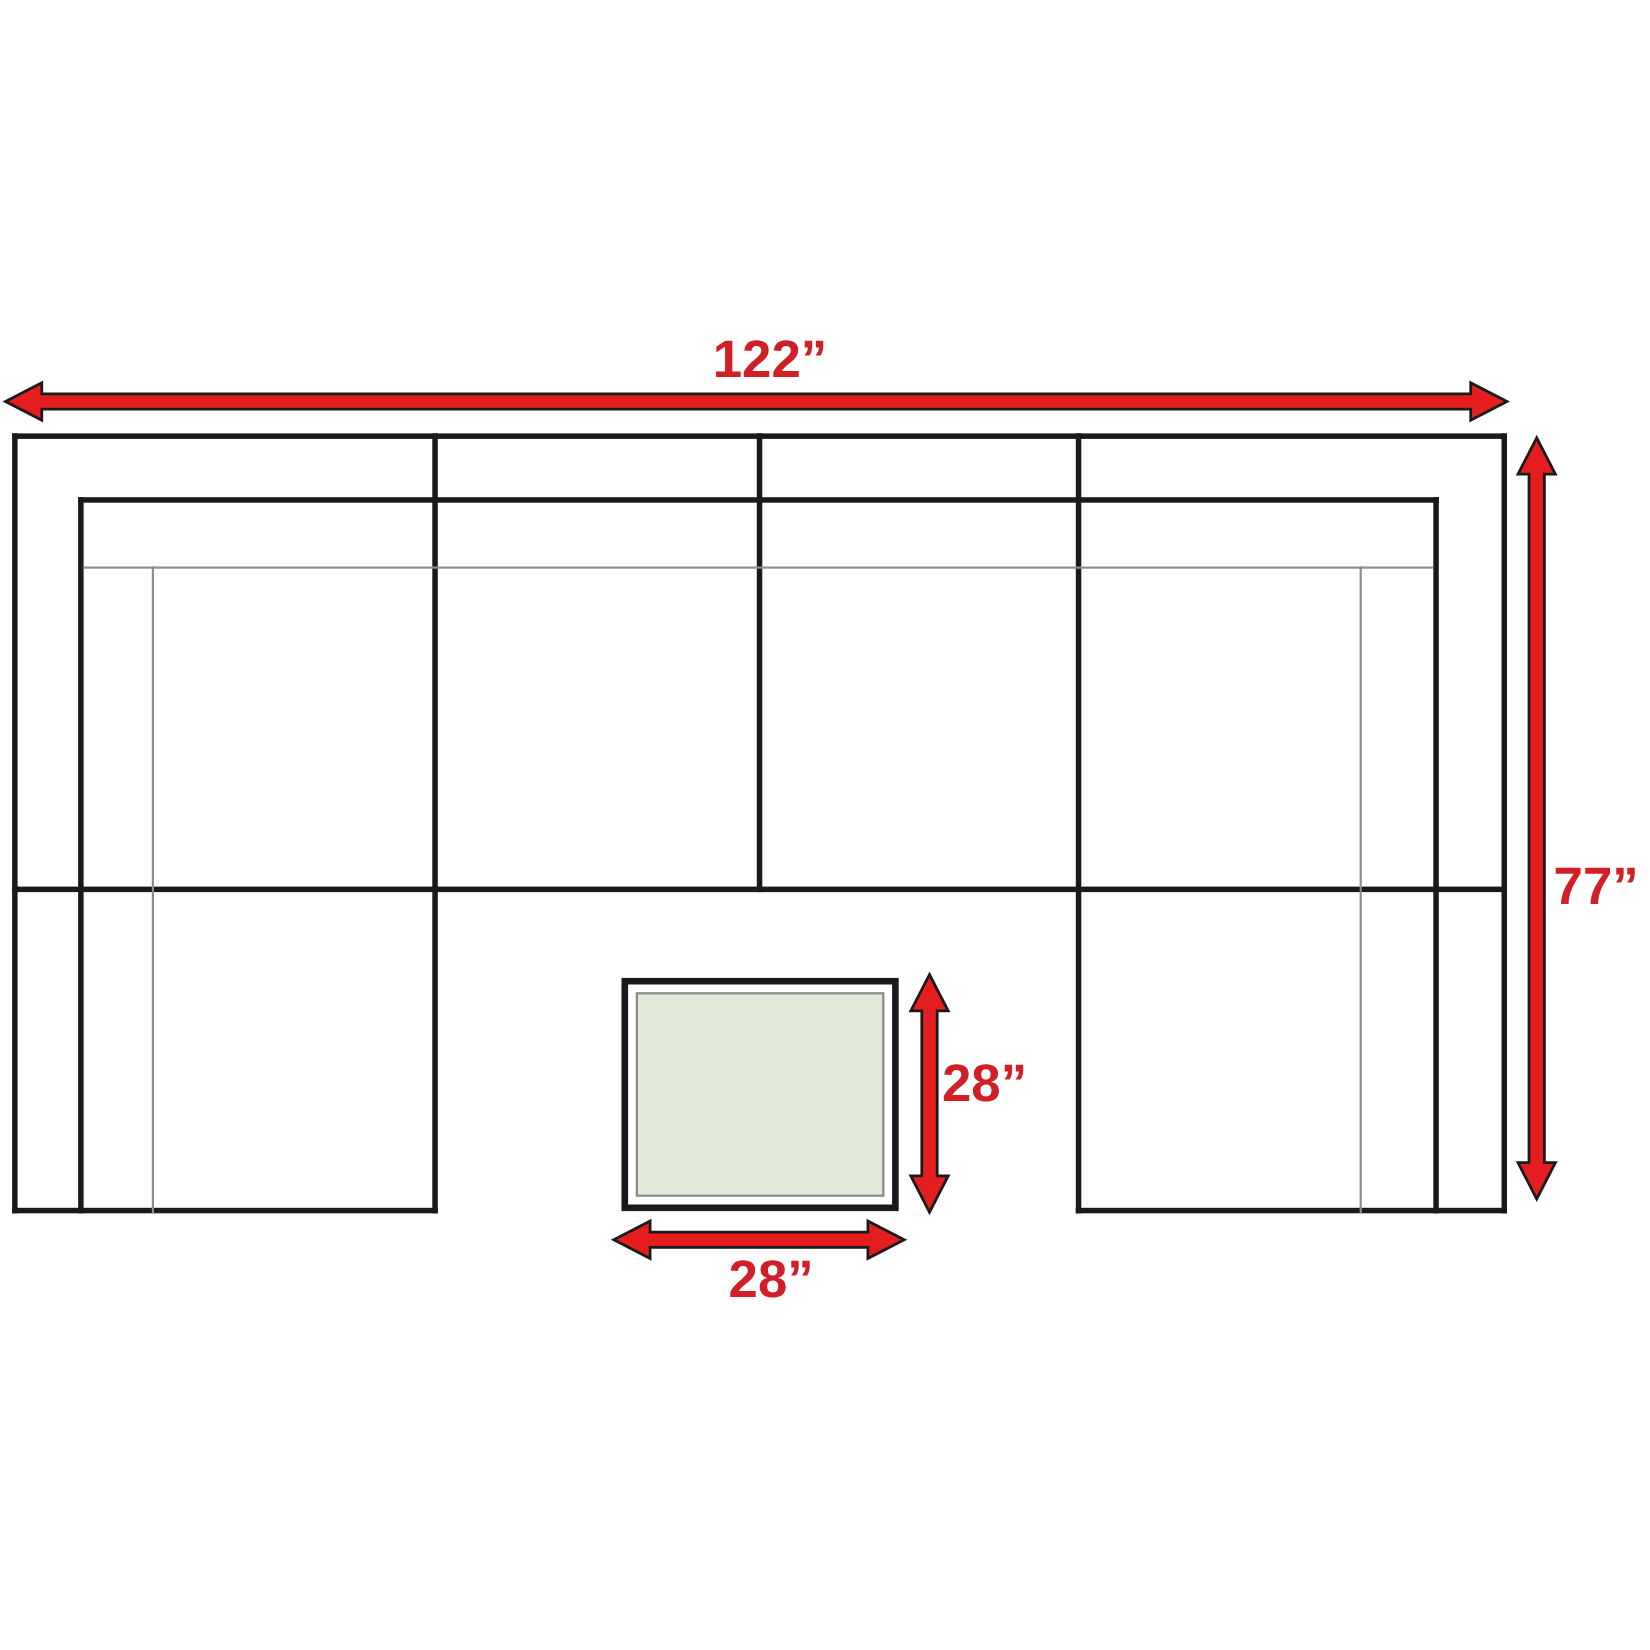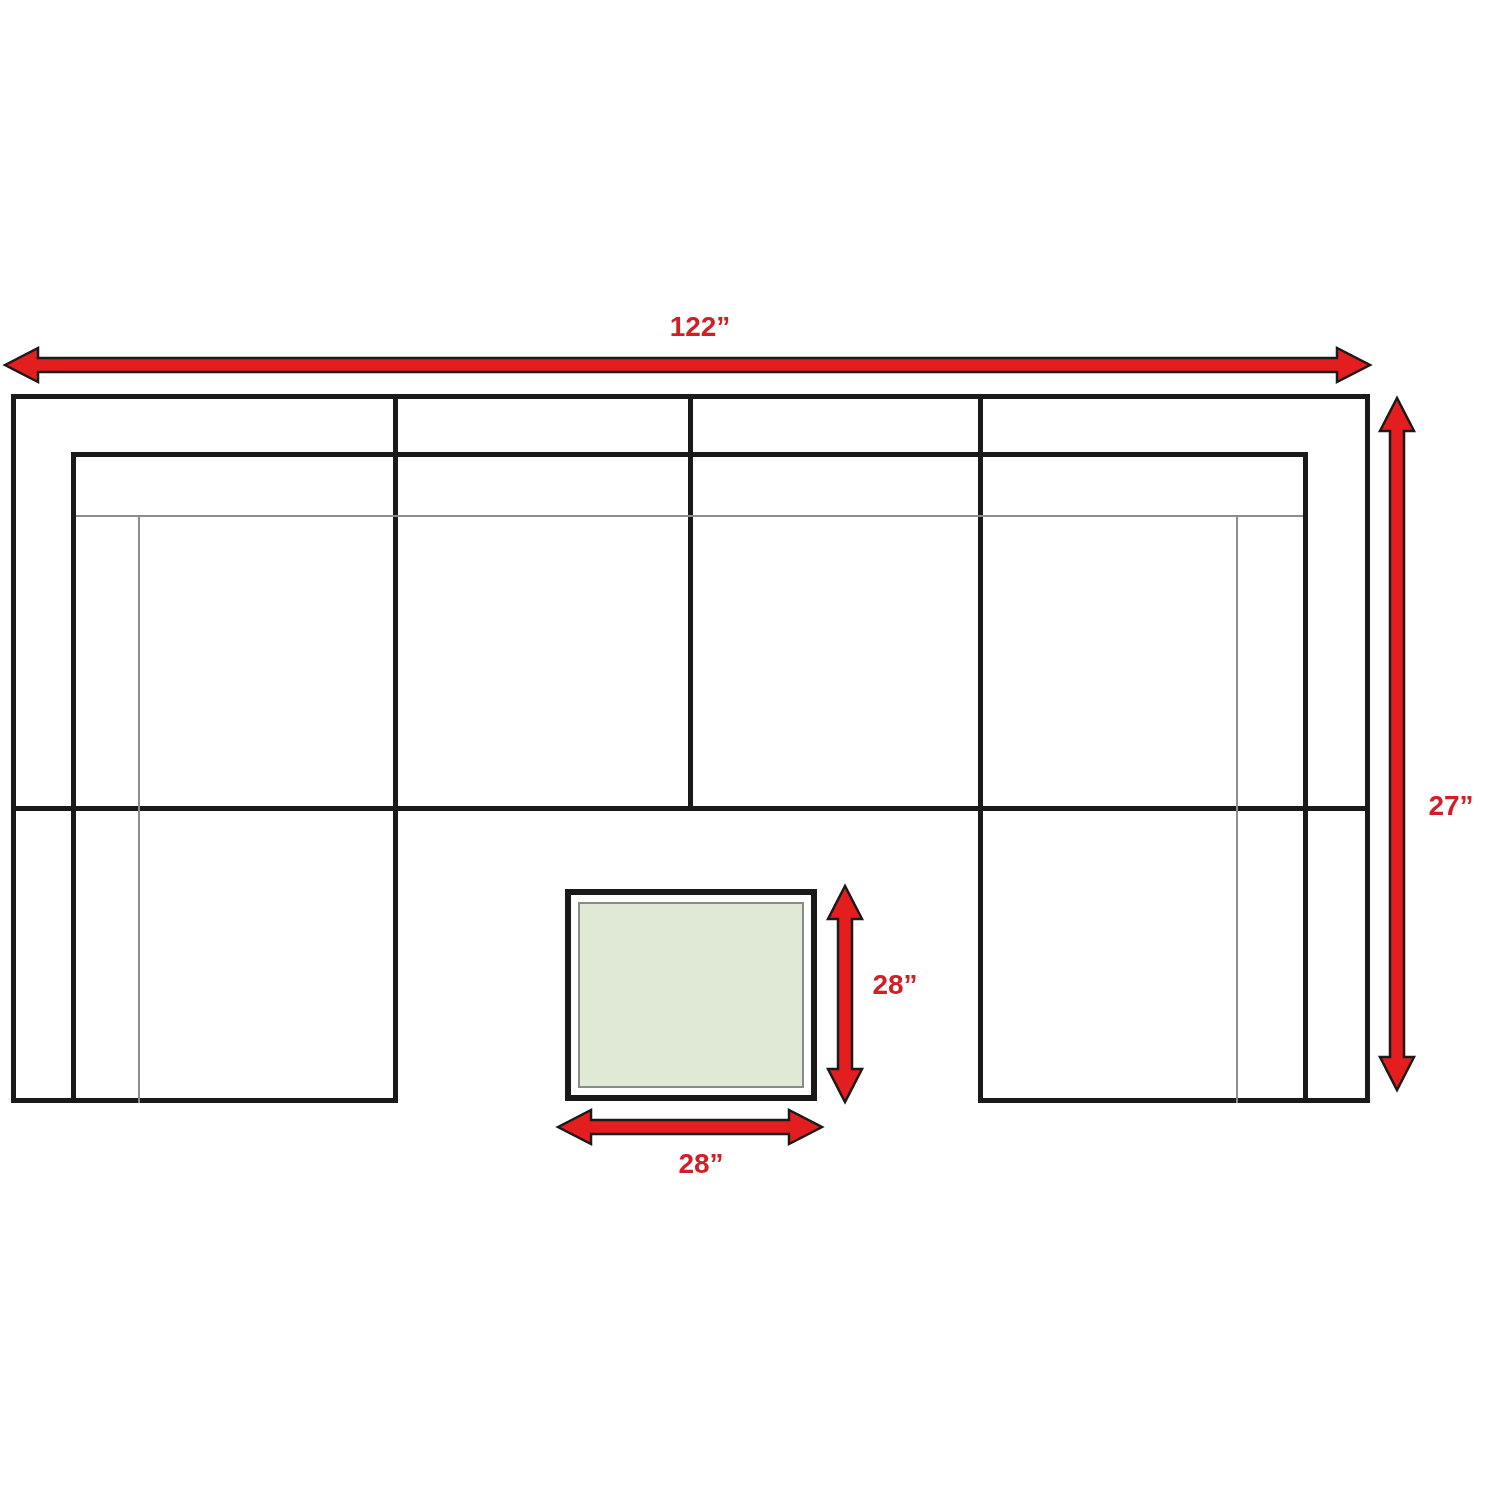--- a/index.html
+++ b/index.html
@@ -7,21 +7,21 @@
     position:relative; width:1500px; height:1500px;
     background:var(--background,#ffffff);
     font-family:"Liberation Sans", "DejaVu Sans", sans-serif;
     overflow:hidden;
   }
   .ln { position:absolute; background:var(--line-black,#1a1a1a); }
   .ln.thin { background:var(--line-gray,#8d8d8d); }
   .dim-label {
     position:absolute; transform:translate(-50%,-50%);
     color:var(--label-red,#d01f26);
-    font-size:28px; font-weight:bold; white-space:nowrap;
+    font-size:48px; font-weight:bold; white-space:nowrap;
   }
   .arrow { position:absolute; overflow:visible; display:block; }
   .arrow polygon { fill:var(--arrow-red,#e41e1e); stroke:var(--line-black,#1a1a1a); stroke-width:2.5; }
   .table-outer {
     position:absolute; left:565px; top:889px; width:252px; height:212px;
     box-sizing:border-box; border:6px solid var(--line-black,#1a1a1a); background:#ffffff;
   }
   .table-top {
     position:absolute; inset:7px;
     border:2px solid var(--table-border,#8a8a8a);
@@ -31,21 +31,21 @@
 </head>
 <body>
 
 <div class="canvas">
 
   <div class="dim-label" style="left:700px; top:327px;">122”</div>
   <svg class="arrow" style="left:3px; top:345px;" width="1369" height="40">
       <polygon points="2,20 35,3 35,13 1334,13 1334,3 1367,20 1334,37 1334,27 35,27 35,37"></polygon>
     </svg>
 
-  <div class="dim-label" style="left:1451px; top:806px;">27”</div>
+  <div class="dim-label" style="left:1451px; top:806px;">77”</div>
   <svg class="arrow" style="left:1377px; top:396px;" width="40" height="696">
       <polygon points="20,2 3,35 13,35 13,661 3,661 20,694 37,661 27,661 27,35 37,35"></polygon>
     </svg>
 
   <div class="ln" style="left:11px;   top:394px;  width:1359px; height:5px;"></div>
   <div class="ln" style="left:11px;   top:394px;  width:5px;    height:709px;"></div>
   <div class="ln" style="left:1365px; top:394px;  width:5px;    height:709px;"></div>
   <div class="ln" style="left:11px;   top:1098px; width:387px;  height:5px;"></div>
   <div class="ln" style="left:978px;  top:1098px; width:392px;  height:5px;"></div>
 

